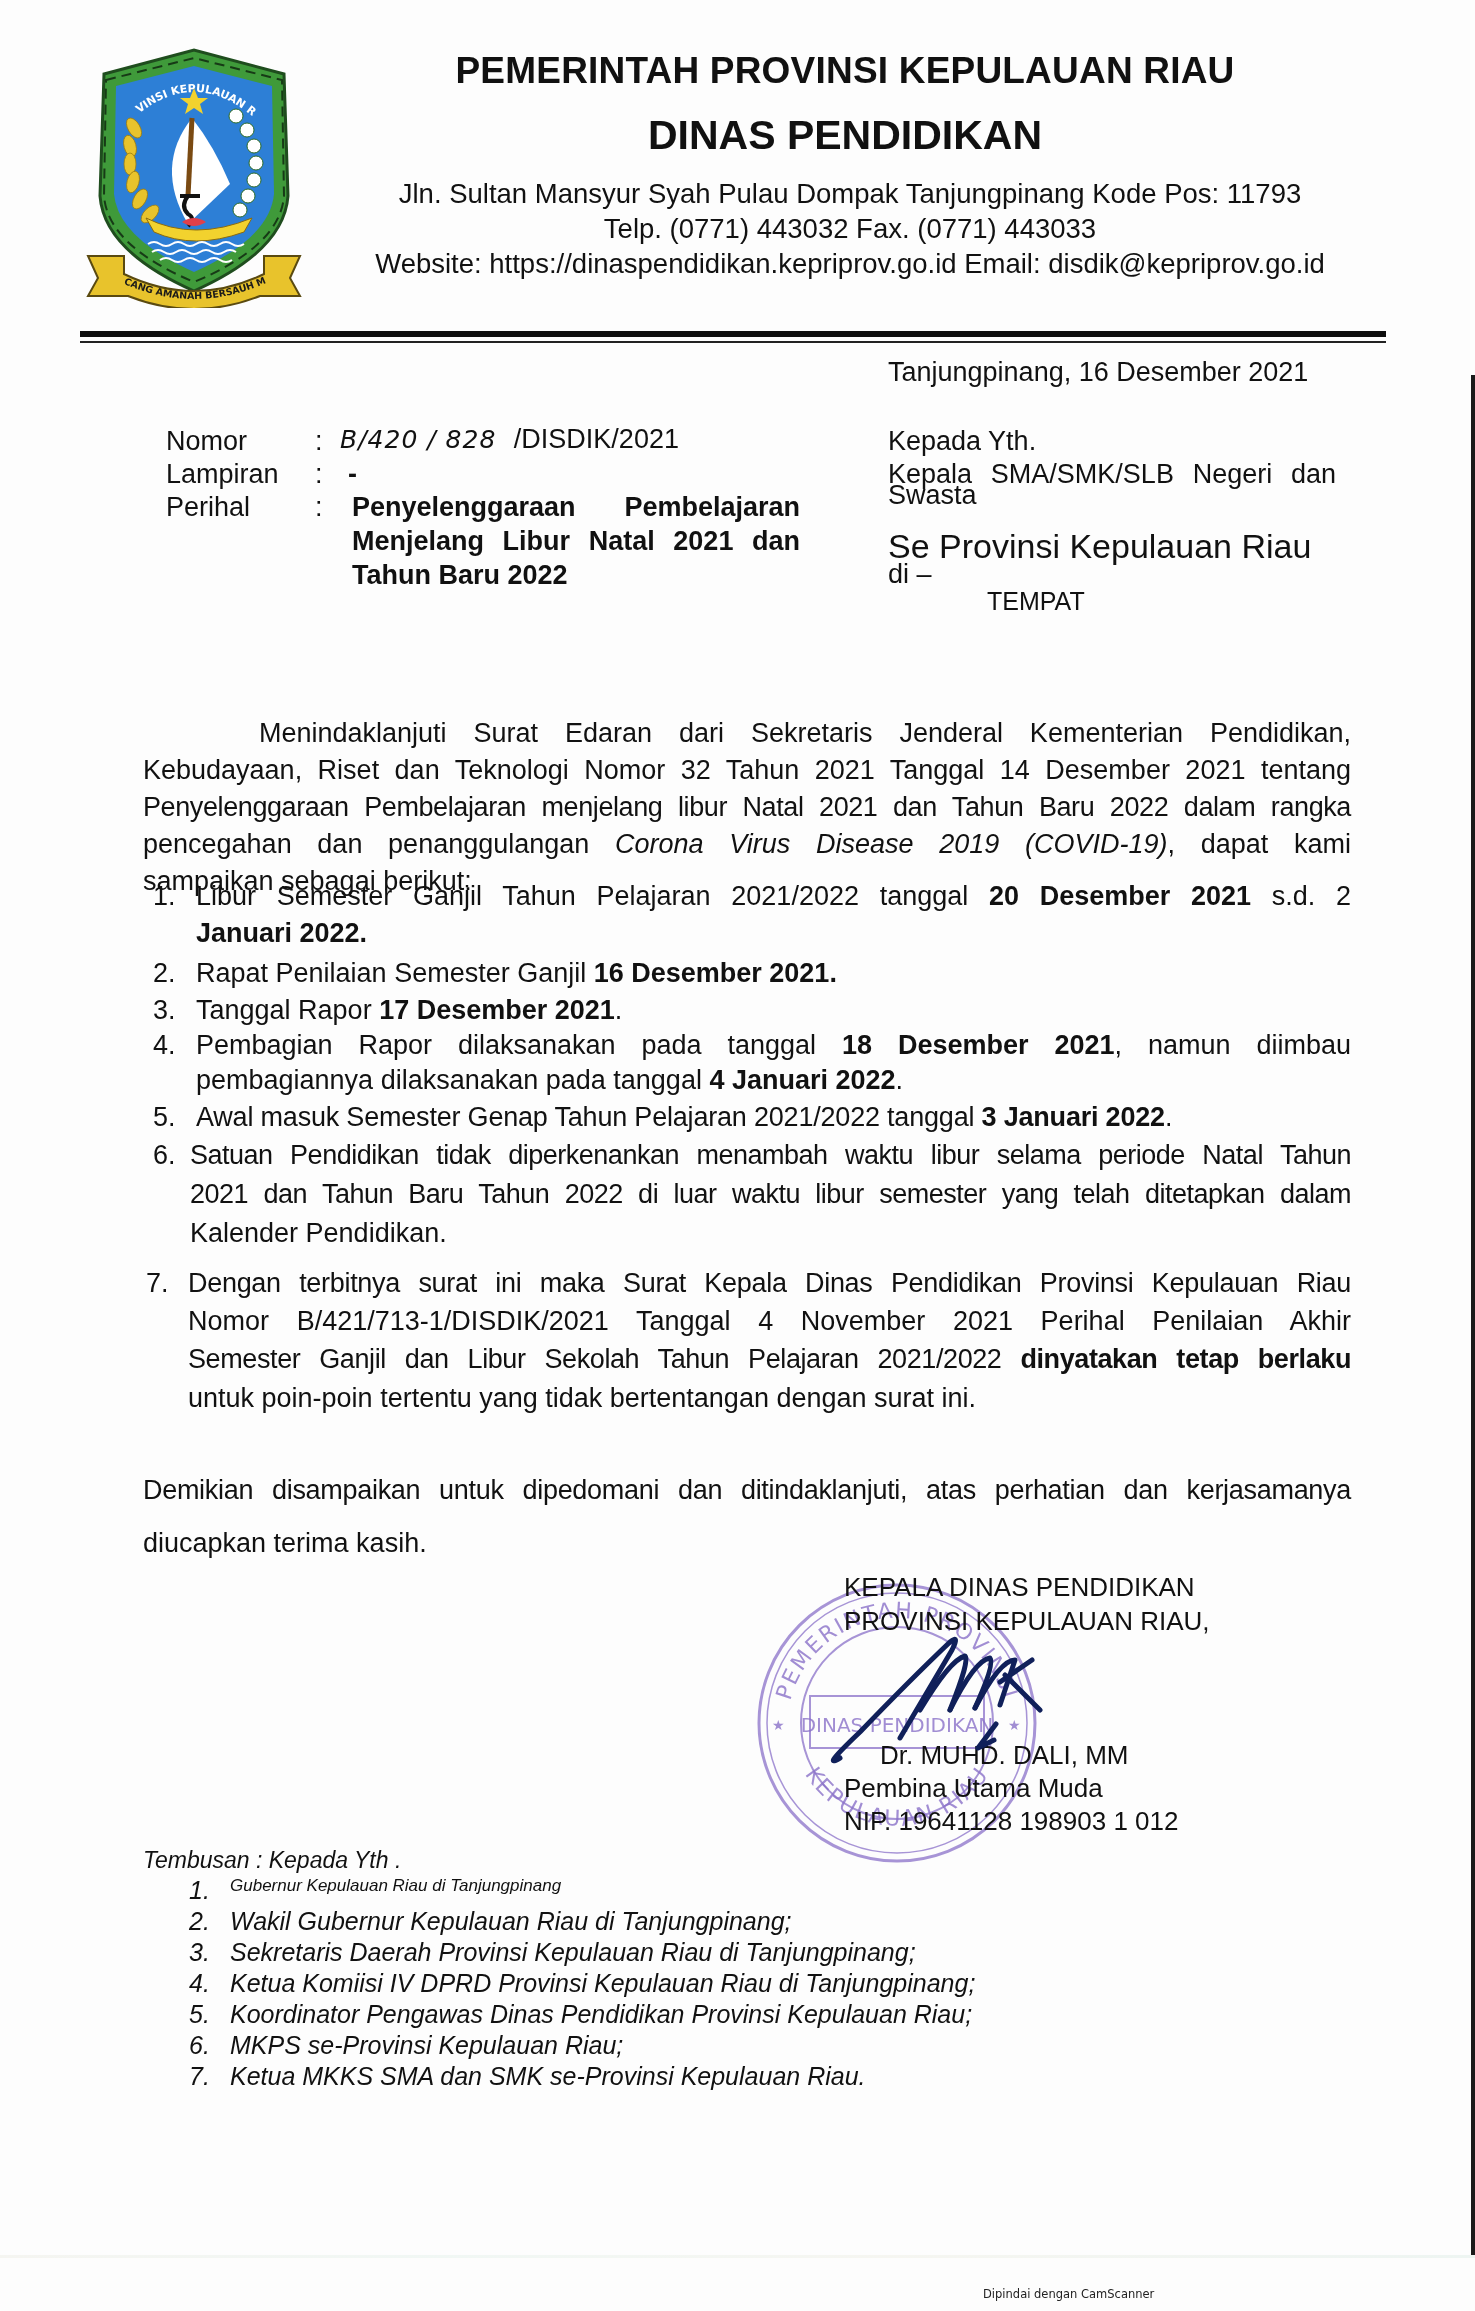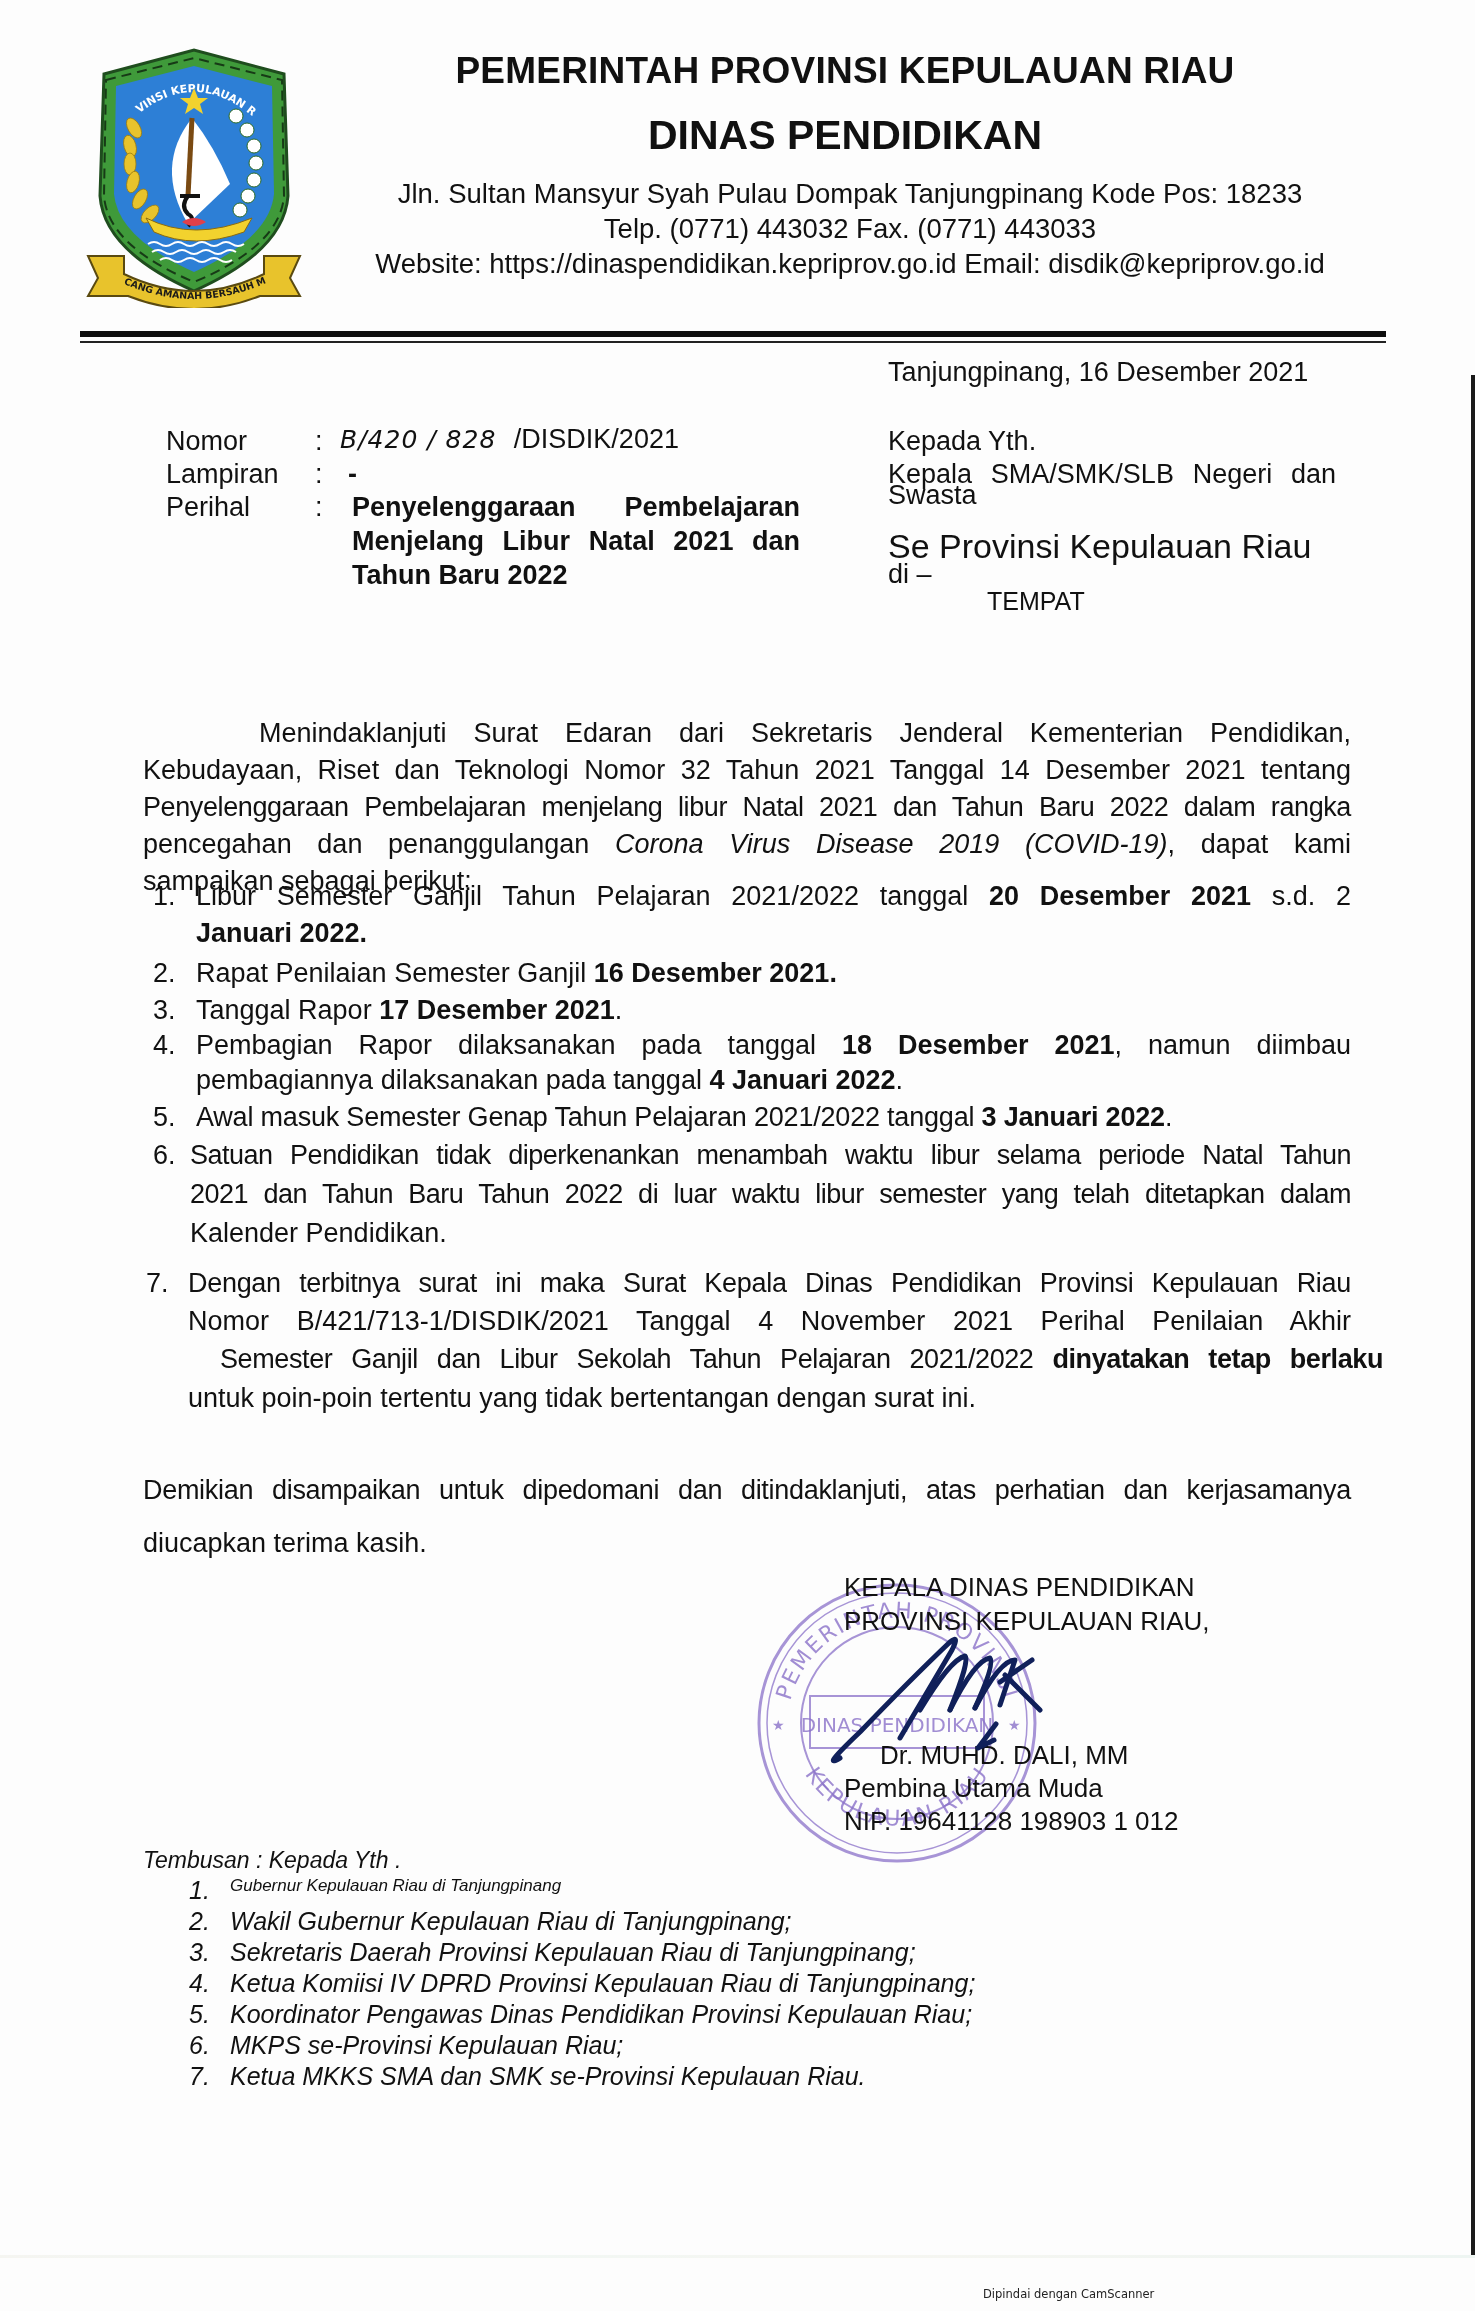--- a/index.html
+++ b/index.html
@@ -89,21 +89,21 @@
 
   <path d="M4 210 L40 210 L40 228 Q110 262 180 228 L180 210 L216 210 L206 232 L216 250 L176 250 Q110 276 44 250 L4 250 L14 232 Z" fill="#e8c32c" stroke="#5a4a10" stroke-width="2"></path>
   <path id="mottoArc" d="M36 236 Q110 270 184 236" fill="none"></path>
   <text font-family="DejaVu Sans, sans-serif" font-size="9.5" font-weight="bold" fill="#1a1a1a">
     <textPath href="#mottoArc" startOffset="50%" text-anchor="middle">BERPANCANG AMANAH BERSAUH MARWAH</textPath>
   </text>
 </svg>
 
 <div class="abs lh-title1">PEMERINTAH PROVINSI KEPULAUAN RIAU</div>
 <div class="abs lh-title2">DINAS PENDIDIKAN</div>
-<div class="abs lh-addr" style="top:178px">Jln. Sultan Mansyur Syah Pulau Dompak Tanjungpinang Kode Pos: 18233</div>
+<div class="abs lh-addr" style="top:178px">Jln. Sultan Mansyur Syah Pulau Dompak Tanjungpinang Kode Pos: 11793</div>
 <div class="abs lh-addr" style="top:213px">Telp. (0771) 443032 Fax. (0771) 443033</div>
 <div class="abs lh-addr" style="top:248px">Website: https://dinaspendidikan.kepriprov.go.id Email: disdik@kepriprov.go.id</div>
 <div class="rule-thick"></div>
 <div class="rule-thin"></div>
 
 <div class="abs t27" style="left:888px; top:357px;">Tanjungpinang,  16 Desember 2021</div>
 
 <div>
   <div class="abs t27" style="left:166px; top:426px;">Nomor</div>
   <div class="abs t27" style="left:315px; top:426px;">:</div>
@@ -171,21 +171,21 @@
   </div>
 
   <div class="abs t27" style="left:153px; top:1140px;">6.</div>
   <div class="abs t27 just" style="left:190px; top:1140px; width:1161px; letter-spacing:-0.5px;">Satuan Pendidikan tidak diperkenankan menambah waktu libur selama periode Natal Tahun</div>
   <div class="abs t27 just" style="left:190px; top:1179px; width:1161px; letter-spacing:-0.5px;">2021 dan Tahun Baru Tahun 2022 di luar waktu libur semester yang telah ditetapkan dalam</div>
   <div class="abs t27" style="left:190px; top:1218px;">Kalender Pendidikan.</div>
 
   <div class="abs t27" style="left:146px; top:1268px;">7.</div>
   <div class="abs t27 just" style="left:188px; top:1268px; width:1163px; letter-spacing:-0.3px;">Dengan terbitnya surat ini maka Surat Kepala Dinas Pendidikan Provinsi Kepulauan Riau</div>
   <div class="abs t27 just" style="left:188px; top:1306px; width:1163px;">Nomor B/421/713-1/DISDIK/2021 Tanggal 4 November 2021 Perihal Penilaian Akhir</div>
-  <div class="abs t27 just" style="left:188px; top:1344px; width:1163px; letter-spacing:-0.4px;margin-left:32px;">
+  <div class="abs t27 just" style="left:188px; top:1344px; width:1163px; letter-spacing:-0.4px;">
     <span>Semester Ganjil dan Libur Sekolah Tahun Pelajaran 2021/2022 </span><span class="bold">dinyatakan tetap berlaku</span>
   </div>
   <div class="abs t27" style="left:188px; top:1383px;">untuk poin-poin tertentu yang tidak bertentangan dengan surat ini.</div>
 
   <div class="abs t27 just" style="left:143px; top:1475px; width:1208px; letter-spacing:-0.3px;">Demikian disampaikan untuk dipedomani dan ditindaklanjuti, atas perhatian dan kerjasamanya</div>
   <div class="abs t27" style="left:143px; top:1528px;">diucapkan terima kasih.</div>
 </div>
 
 <svg id="stamp" viewBox="0 0 290 290">
   <g fill="none" stroke="#8a70c8" stroke-opacity="0.75">

